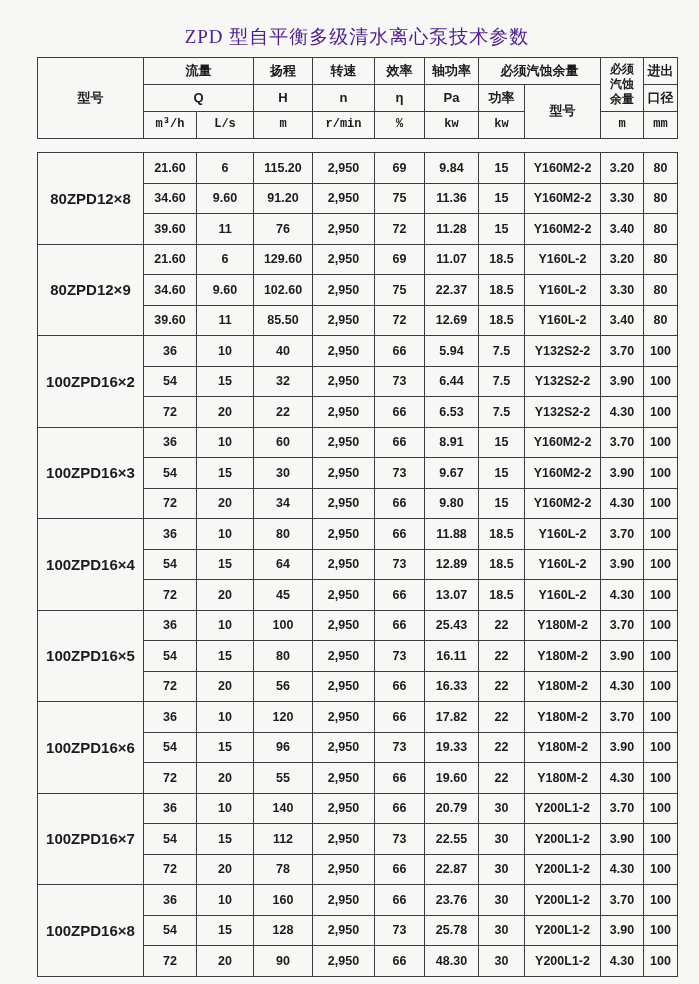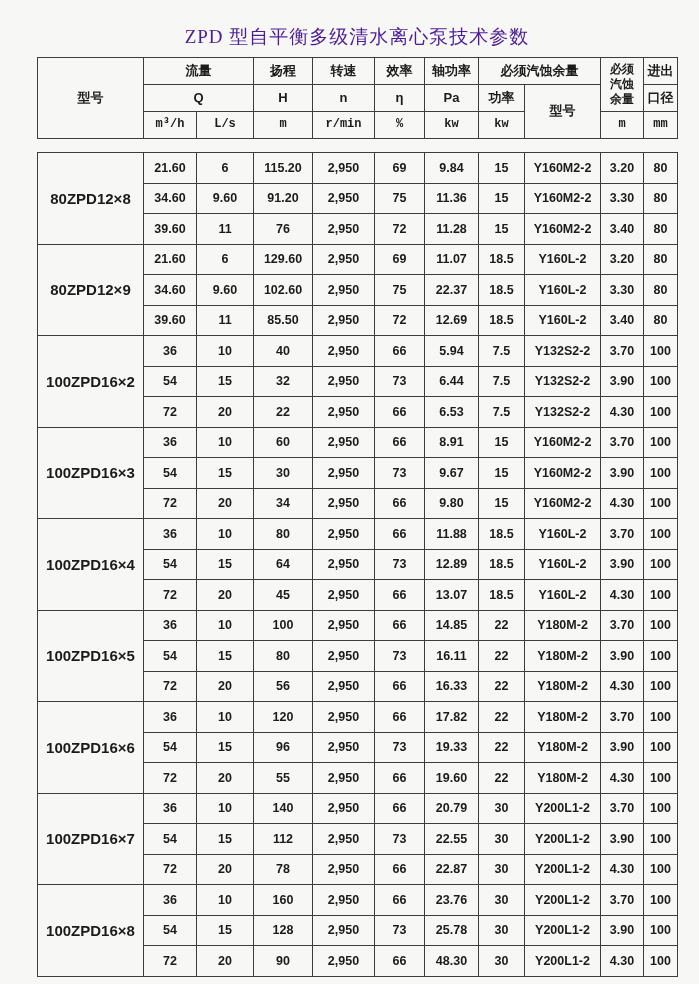--- a/index.html
+++ b/index.html
@@ -313,21 +313,21 @@
           <td>4.30</td>
           <td>100</td>
         </tr>
         <tr>
           <td rowspan="3" class="model-cell">100ZPD16×5</td>
           <td>36</td>
           <td>10</td>
           <td>100</td>
           <td>2,950</td>
           <td>66</td>
-          <td>14.85</td>
+          <td>25.43</td>
           <td>22</td>
           <td>Y180M-2</td>
           <td>3.70</td>
           <td>100</td>
         </tr>
         <tr>
           <td>54</td>
           <td>15</td>
           <td>80</td>
           <td>2,950</td>

